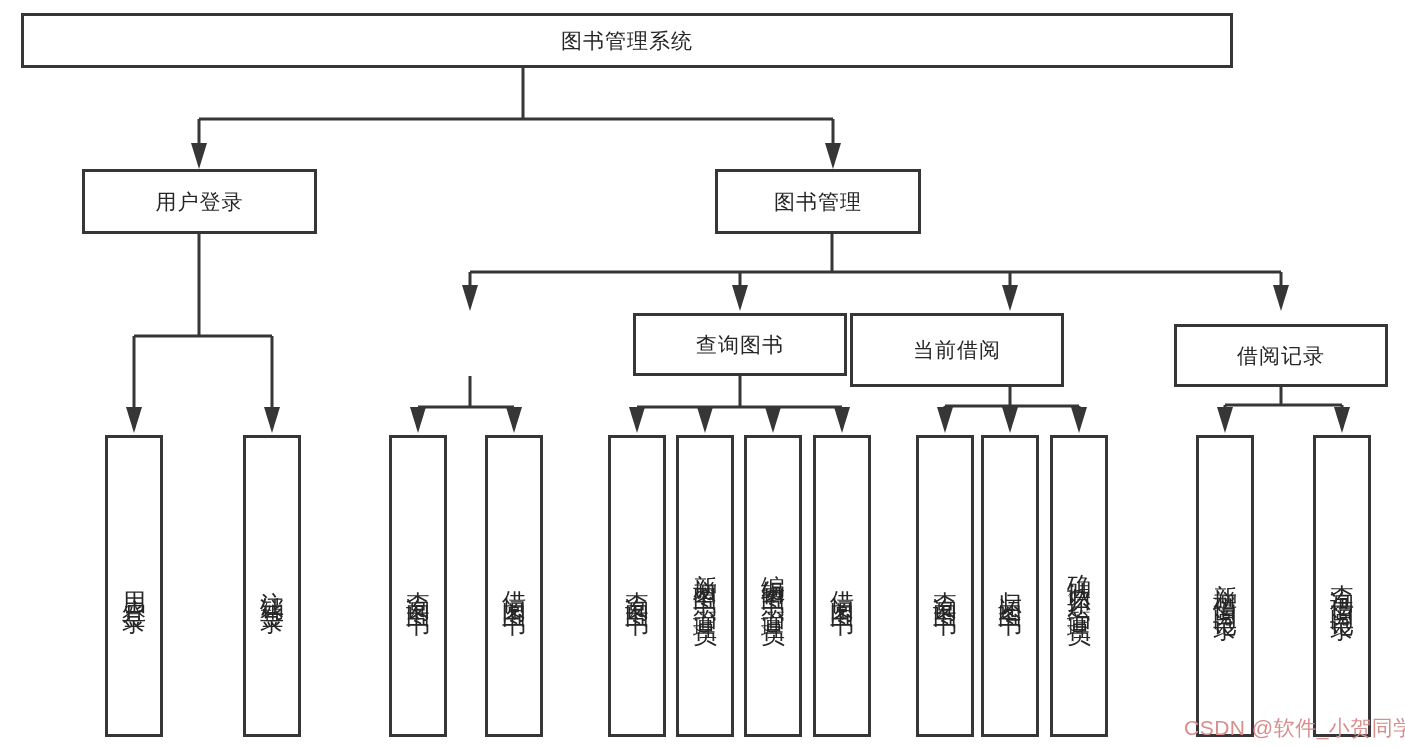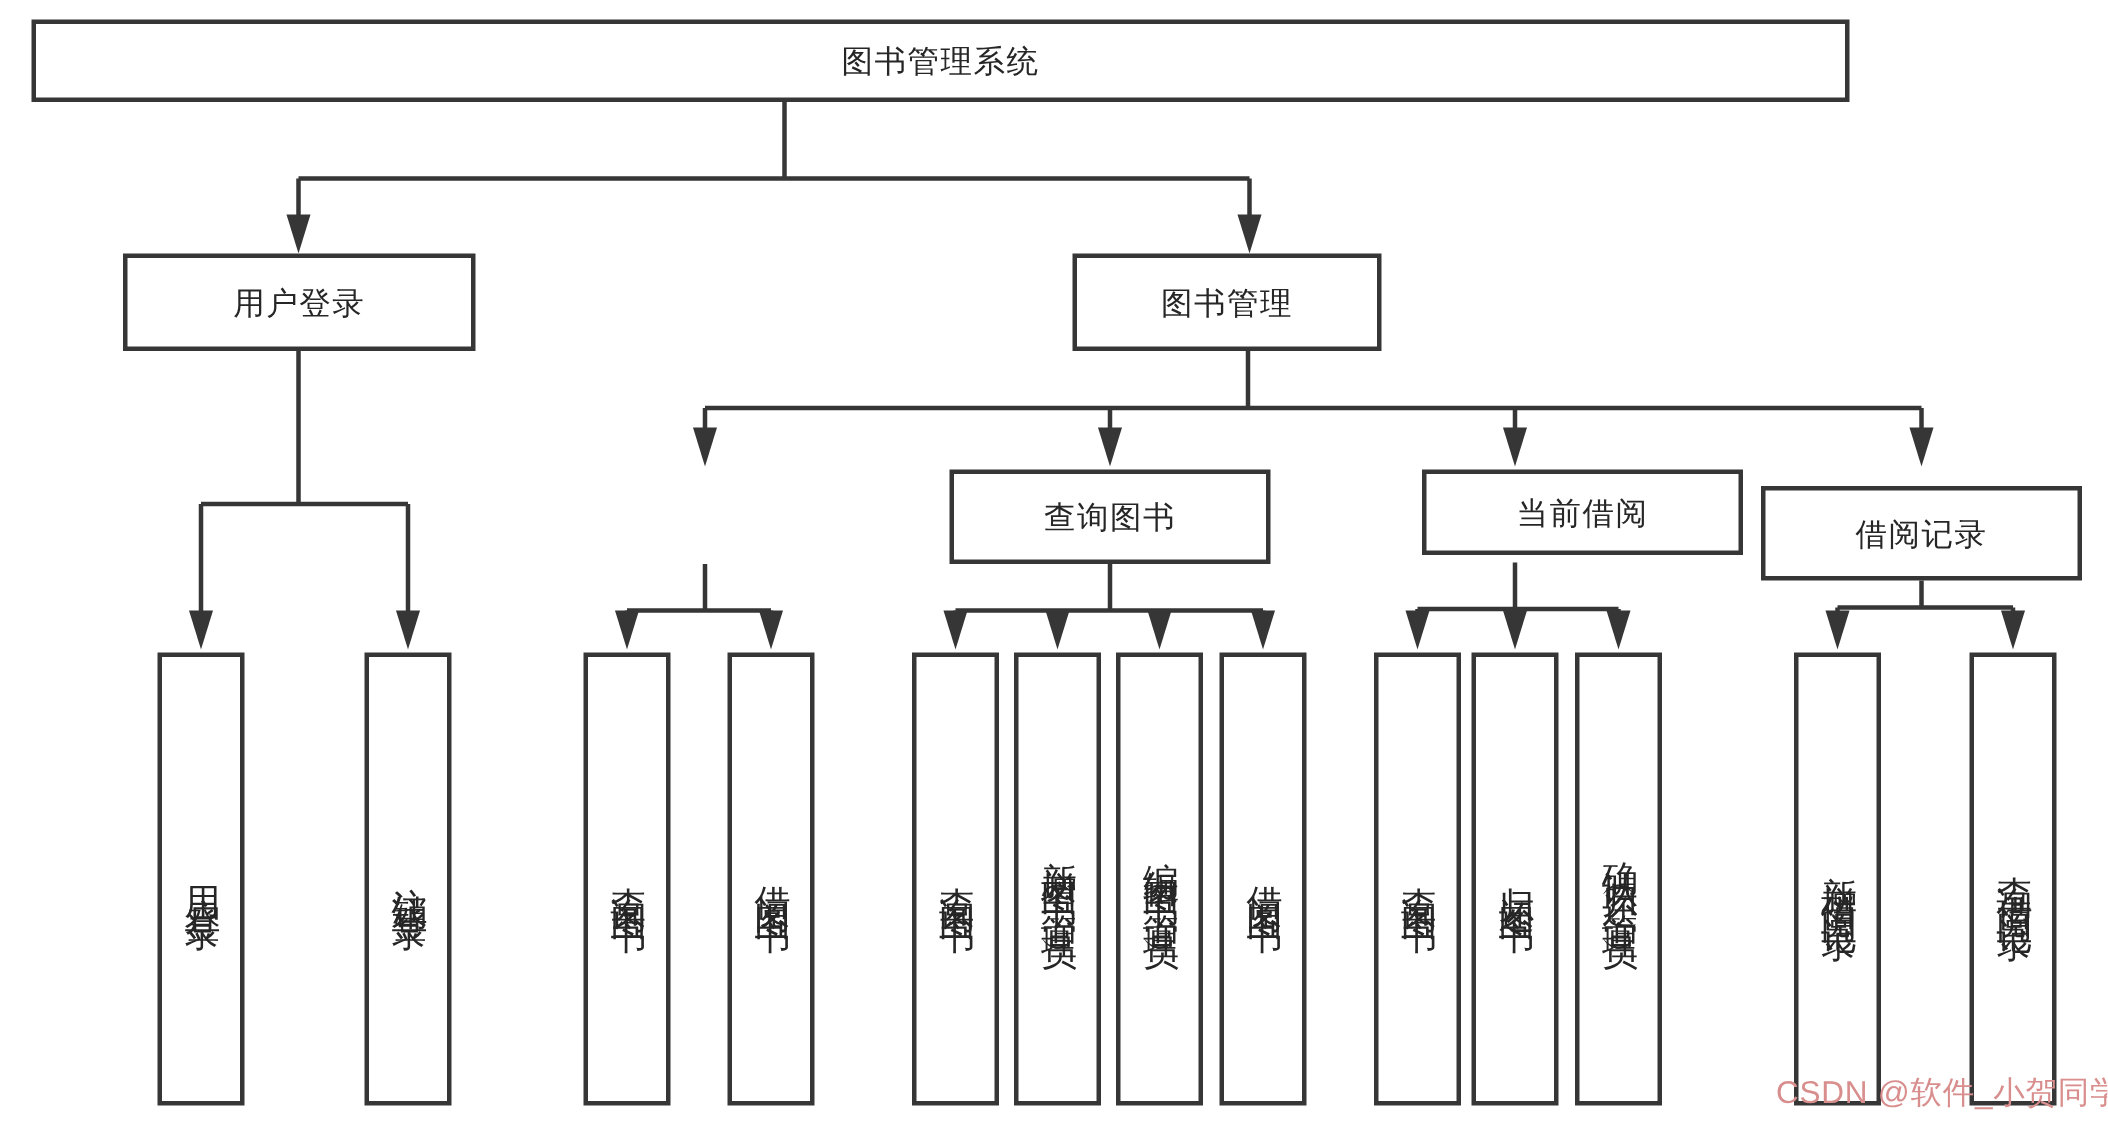--- a/index.html
+++ b/index.html
@@ -57,21 +57,21 @@
     color: #d98e8e;
     white-space: nowrap;
     letter-spacing: 0.5px;
   }
   
   #n-root          { left: 21px;   top: 13px;  width: 1212px; height: 55px; }
   #n-user-login    { left: 82px;   top: 169px; width: 235px;  height: 65px; }
   #n-book-mgmt     { left: 715px;  top: 169px; width: 206px;  height: 65px; }
   #n-new-book-rec  { left: 363px;  top: 313px; width: 214px;  height: 63px; }
   #n-book-borrow   { left: 633px;  top: 313px; width: 214px;  height: 63px; }
-  #n-current-borrow{ left: 948px;  top: 313px; width: 214px;  height: 57px; }
+  #n-current-borrow{ left: 850px;  top: 313px; width: 214px;  height: 74px; }
   #n-borrow-records{ left: 1174px; top: 324px; width: 214px;  height: 63px; }
   #n-leaf-user-login     { left: 105px;  }
   #n-leaf-logout         { left: 243px;  }
   #n-leaf-query-books-1  { left: 389px;  }
   #n-leaf-borrow-books-1 { left: 485px;  }
   #n-leaf-query-books-2  { left: 608px;  }
   #n-leaf-add-books      { left: 676px;  }
   #n-leaf-edit-books     { left: 744px;  }
   #n-leaf-borrow-books-2 { left: 813px;  }
   #n-leaf-query-books-3  { left: 916px;  }

